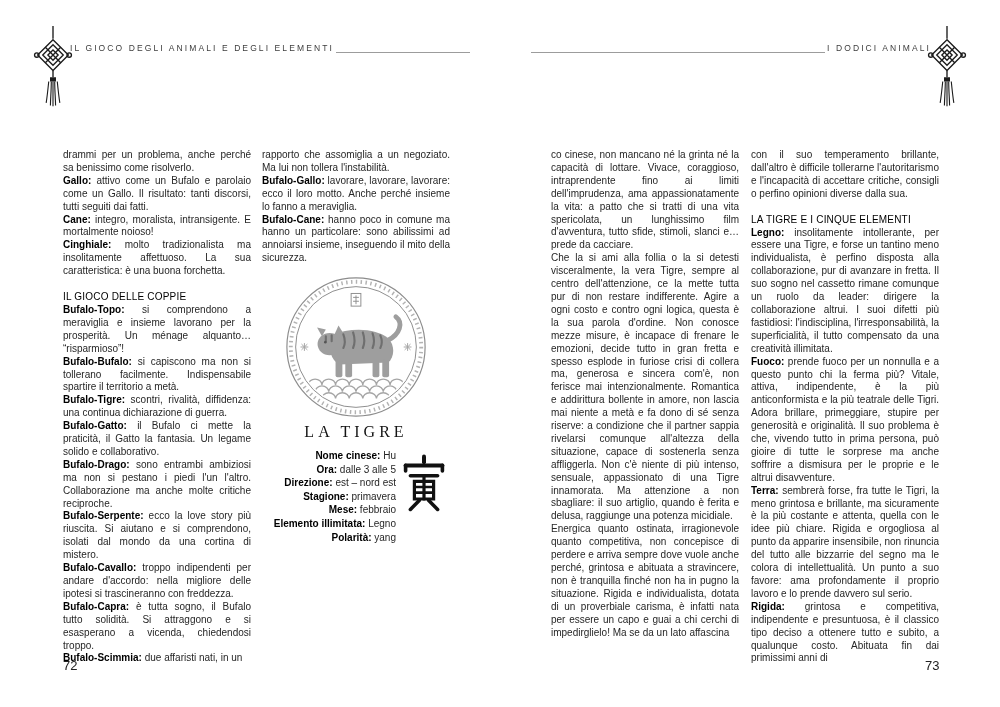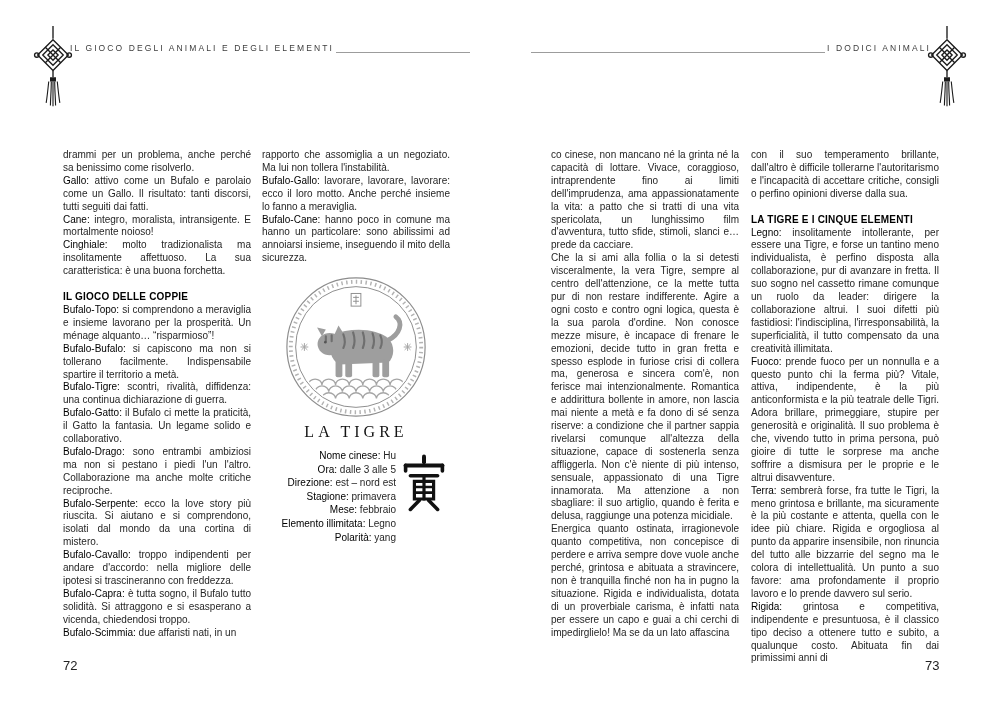--- a/index.html
+++ b/index.html
@@ -29,22 +29,22 @@
   .col {
     position:absolute; top:149px; width:188px;
     font-size:10px; line-height:12.9px;
     text-align:justify; text-justify:inter-word;
   }
   #col1 { left:63px; }
   #col2 { left:262px; }
   #col3 { left:551px; }
   #col4 { left:751px; }
   .col p { margin:0; }
-  .col b, .info-row b { color:#000; font-weight:normal; }
-  .subhead { font-weight:bold; margin-top:13px; letter-spacing:0.2px; color:#000; }
+  .col b, .info-row b { color:#000; font-weight:bold; }
+  .subhead { font-weight:normal; margin-top:13px; letter-spacing:0.2px; color:#000; }
 
   
   .medallion { display:block; margin:9px auto 4px; }
   .tiger-title {
     font-family:"Liberation Serif", serif; font-weight:normal;
     font-size:16px; letter-spacing:4px; text-align:center;
     color:#141414; margin:6px 0 10px;
   }
   .info-wrap { position:relative; padding-right:54px; margin-bottom:2px; }
   .info-row { font-size:10px; line-height:13.6px; text-align:right; }

